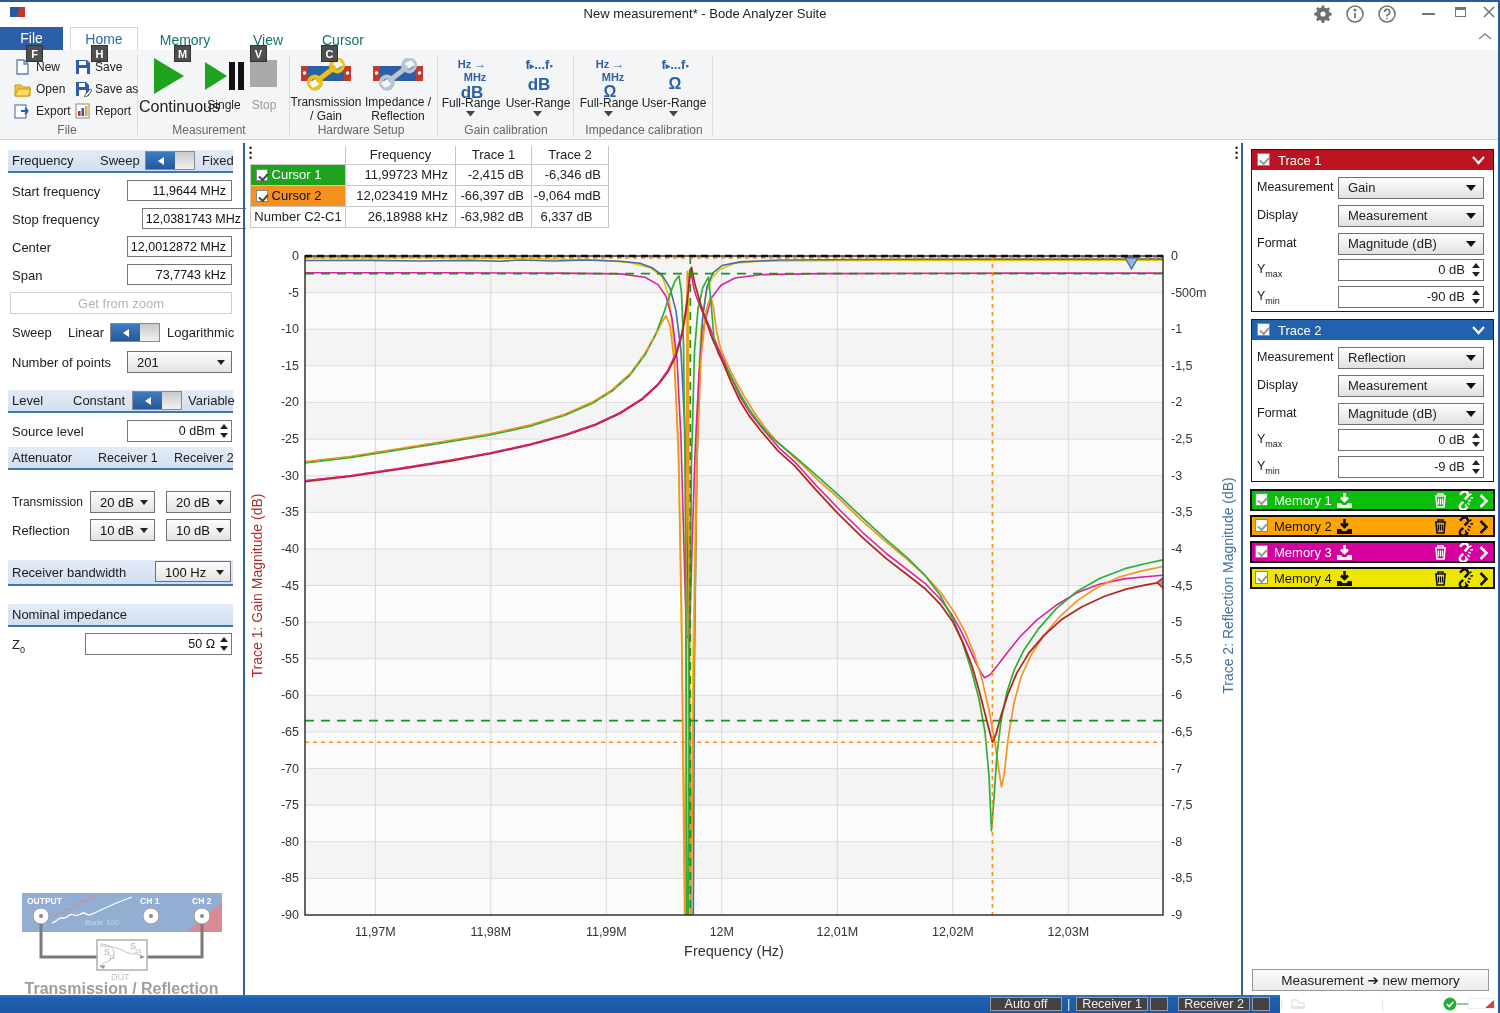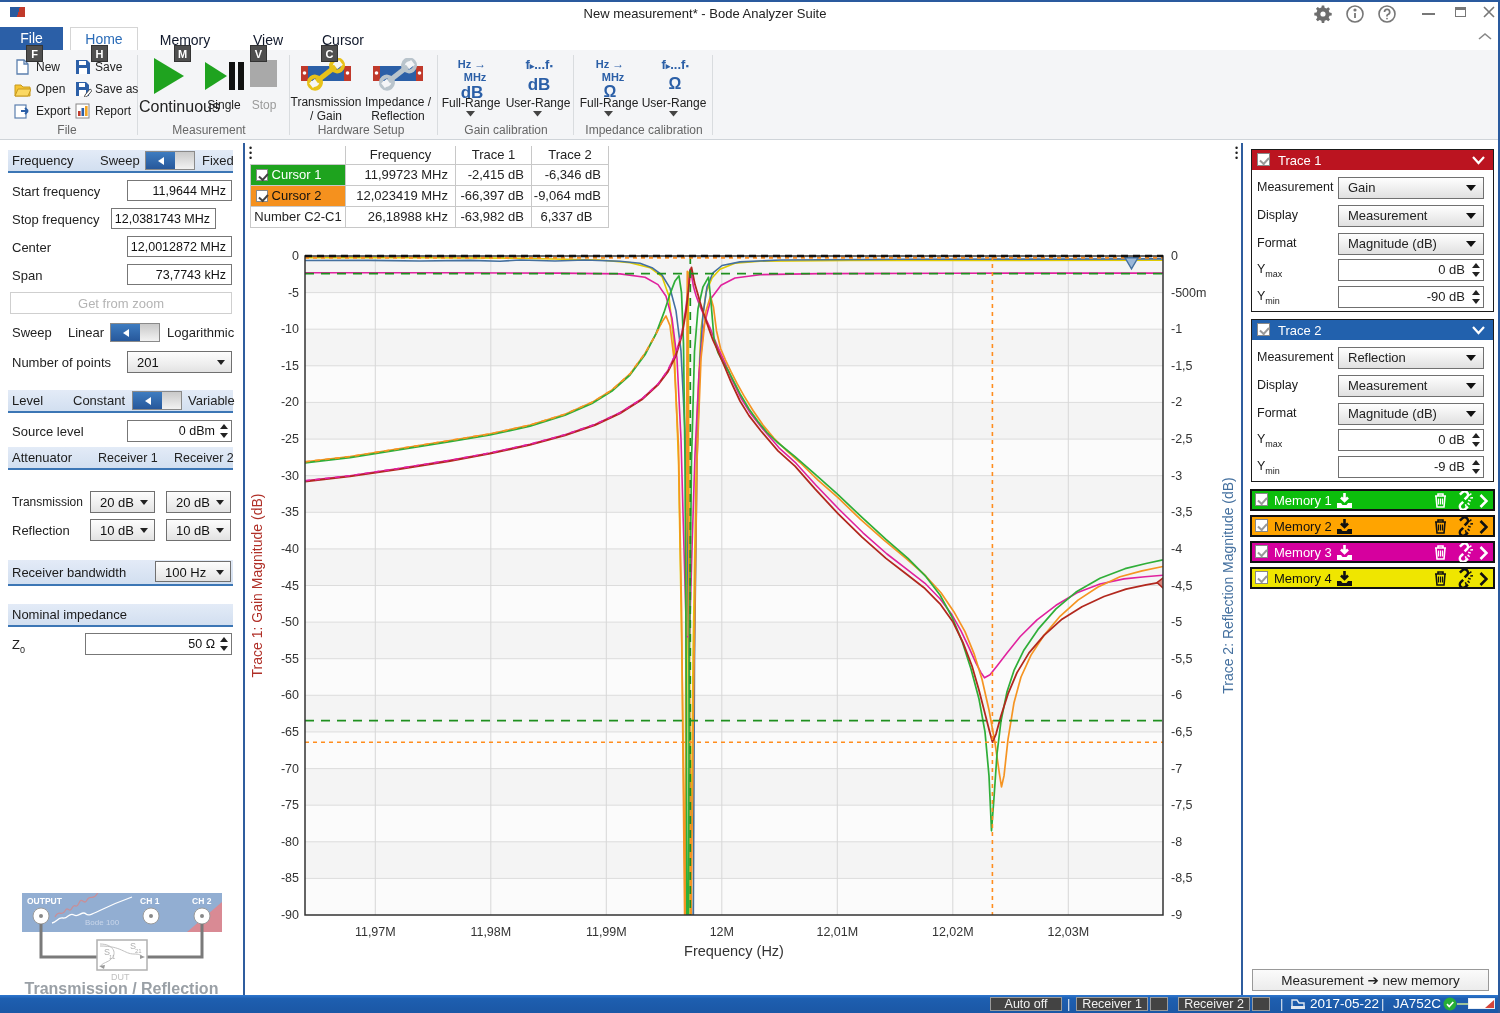--- a/index.html
+++ b/index.html
@@ -10,21 +10,21 @@
 .dd .v{position:absolute;left:9px;top:3px}
 .dd .a{position:absolute;right:6px;top:8px;width:0;height:0;border-left:4.5px solid transparent;border-right:4.5px solid transparent;border-top:5.5px solid #222}
 .spin .up{position:absolute;right:3px;top:3px;width:0;height:0;border-left:4px solid transparent;border-right:4px solid transparent;border-bottom:5px solid #222}
 .spin .dn{position:absolute;right:3px;bottom:3px;width:0;height:0;border-left:4px solid transparent;border-right:4px solid transparent;border-top:5px solid #222}
 .tog{position:absolute;width:50px;height:19px;border:1px solid #8a8a8a;background:linear-gradient(#c9c9c9,#f2f2f2);}
 .tog .b{position:absolute;left:0;top:0;width:29px;height:17px;background:linear-gradient(#3e7cc0,#27589b);display:flex;align-items:center;justify-content:center}
 .tog .b:after{content:"";width:0;height:0;border-top:4.5px solid transparent;border-bottom:4.5px solid transparent;border-right:6px solid #fff}
 .cb{display:inline-block;width:13px;height:13px;background:#fff;border:1px solid #888;position:relative;vertical-align:-2px}
 .cb:after{content:"";position:absolute;left:2px;top:2.5px;width:7px;height:4px;border-left:2px solid #444;border-bottom:2px solid #444;transform:rotate(-48deg)}
 .cb.gray:after{border-color:#999}
-.tabtxt{position:absolute;top:5px;font-size:14px;color:#0f172a}
+.tabtxt{position:absolute;top:5px;font-size:14px;color:#0f766e}
 .keytip{position:absolute;top:45px;width:17px;height:17px;background:#4f4f4f;border:1px solid #333;color:#fff;font-size:11px;font-weight:bold;text-align:center;line-height:16px;z-index:5}
 .glabel{position:absolute;top:123px;font-size:12px;color:#666;width:140px;text-align:center}
 .gsep{position:absolute;top:55px;height:80px;width:1px;background:#d9dcdf}
 .rbtn-label{position:absolute;font-size:12.5px;color:#222;text-align:center}
 .sb-box{background:#434343;border:1px solid #9a9a9a;color:#f0f0f0;font-size:12.5px;text-align:center;position:absolute;top:2px;height:14px;line-height:13px}
 .mrow{position:absolute;left:1250px;width:245px;height:22px;border:2px solid #111;color:#fff;font-size:13px}
 .mrow .nm{position:absolute;left:22px;top:2px}
 .tr-lab{position:absolute;left:1257px;font-size:12.5px;color:#1a1a1a;white-space:nowrap}
 .rdd{position:absolute;left:1338px;width:146px;height:22px;border:1px solid #707070;background:linear-gradient(#fefefe,#ececec 60%,#e0e0e0)}
 .rdd .v{position:absolute;left:9px;top:2px;font-size:13px}
@@ -195,21 +195,21 @@
       <span class="t">Frequency</span>
     </div>
  <div class="abs" style="left:100px;top:10px">Sweep</div>
  <div class="tog" style="left:145px;top:8px">
       <div class="b"></div>
     </div>
  <div class="abs" style="left:202px;top:10px">Fixed</div>
  <div class="abs" style="left:12px;top:41px">Start frequency</div>
  <div class="inp" style="left:127px;top:37px;width:105px;height:21px">11,9644 MHz</div>
  <div class="abs" style="left:12px;top:69px">Stop frequency</div>
- <div class="inp" style="left:111px;top:65px;width:105px;height:21px">12,0381743 MHz</div>
+ <div class="inp" style="left:142px;top:65px;width:105px;height:21px">12,0381743 MHz</div>
  <div class="abs" style="left:12px;top:97px">Center</div>
  <div class="inp" style="left:127px;top:93px;width:105px;height:21px">12,0012872 MHz</div>
  <div class="abs" style="left:12px;top:125px">Span</div>
  <div class="inp" style="left:127px;top:121px;width:105px;height:21px">73,7743 kHz</div>
  <div class="abs" style="left:10px;top:149px;width:222px;height:22px;border:1px solid #cfcfcf;color:#b4b4b4;text-align:center;line-height:21px">Get from zoom</div>
  <div class="abs" style="left:12px;top:182px">Sweep</div>
  <div class="abs" style="left:68px;top:182px">Linear</div>
  <div class="tog" style="left:110px;top:180px">
       <div class="b"></div>
     </div>
@@ -582,21 +582,21 @@
         <path d="M11.6 8.4L14 6a3.3 3.3 0 0 0-4.7-4.7L6.9 3.7"></path>
       </g>
       <g stroke="#111" stroke-width="1.5">
         <path d="M15.2 9.2l2.6.9M14.6 11.9l2 1.8M12.4 13.3l.8 2.4M16 4.5l2.4-1.8M17.3 7l2.7-.2"></path>
       </g>
     </svg><svg class="abs" style="left:227px;top:3px" width="9" height="14">
       <path d="M1.5 1l6 6-6 6" stroke="#111" stroke-width="2.6" fill="none"></path>
     </svg></div>
 <div class="abs" style="left:1252px;top:969px;width:237px;height:22px;border:1px solid #999;background:linear-gradient(#fbfbfb,#ececec);text-align:center;line-height:21px;color:#222;font-size:13.5px">Measurement ➔ new memory</div>
 
-<div class="abs" style="left:0;top:995px;width:1500px;height:18px;background:linear-gradient(#2e77cf,#1e5fb0 20%,#1b57a5)">
+<div class="abs" style="left:0;top:995px;width:1280px;height:18px;background:linear-gradient(#2e77cf,#1e5fb0 20%,#1b57a5)">
 <div class="sb-box" style="left:990px;width:72px">Auto off</div>
 <span class="abs" style="left:1067px;top:1px;color:#dfe6f0">|</span>
 <div class="sb-box" style="left:1076px;width:72px">Receiver 1</div>
 <div class="sb-box" style="left:1150px;width:18px"></div>
 <div class="sb-box" style="left:1178px;width:72px">Receiver 2</div>
 <div class="sb-box" style="left:1252px;width:18px"></div>
 <span class="abs" style="left:1280px;top:1px;color:#dfe6f0">|</span>
 <svg class="abs" style="left:1290px;top:3px" width="16" height="12">
       <path d="M2 8V2h5l2 3h5v3" fill="none" stroke="#dfe6f0" stroke-width="1.4"></path>
       <rect x="1" y="8" width="14" height="3" fill="#dfe6f0"></rect>

